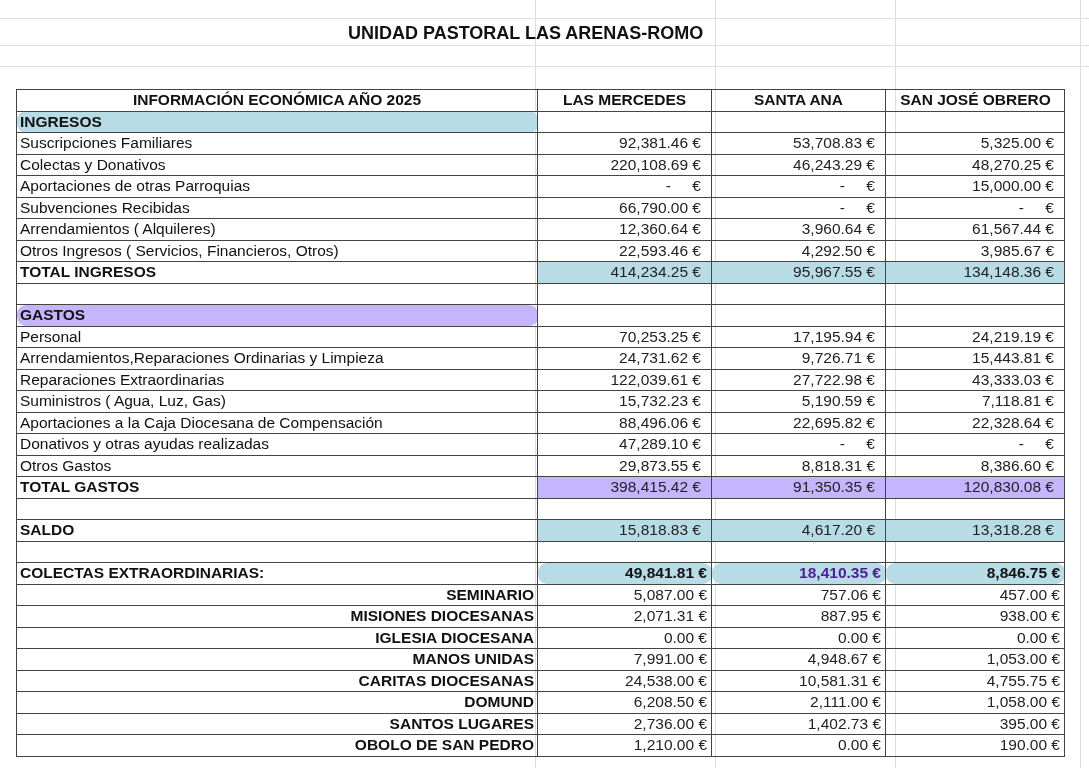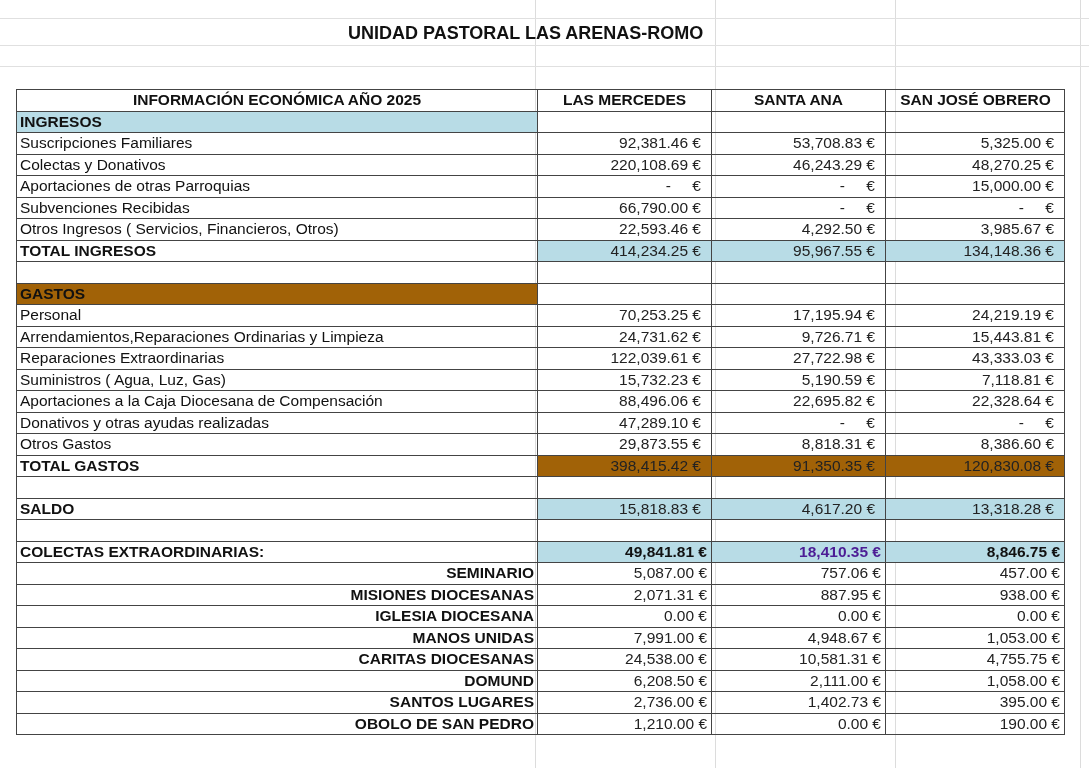--- a/index.html
+++ b/index.html
@@ -9,23 +9,23 @@
   .title{position:absolute;left:0;width:1089px;top:20px;height:26px;text-align:center;font-weight:bold;font-size:18px;line-height:26px;padding-left:0;}
   .title span{position:absolute;left:348px;}
   table.sheet{position:absolute;left:16px;border-collapse:collapse;table-layout:fixed;}
   table.sheet td{height:20.5px;padding:0 3px;font-size:15.5px;line-height:20px;border:1.5px solid #444;white-space:nowrap;overflow:hidden;}
   .c0{width:521px;}
   .c1{width:174px;}
   .c2{width:174px;}
   .c3{width:179px;}
   .num{text-align:right;padding-right:10px !important;color:#222;}
   .hdr td{font-weight:bold;font-size:17px;text-align:center;height:22px;}
-  .bold{font-weight:bold;}
+  .bold{font-weight:bold;border-radius:9px;}
   .blue{background:#b8dce6;}
-  .peach{background:#a16207;}
+  .peach{background:#c4b5fd;}
   .right{text-align:right;}
   .blank td{border:none;height:21px;}
   .big td{font-size:17.5px;}
 </style>
 </head>
 <body>
 
 <div class="grid-v" style="left:535px"></div>
 <div class="grid-v" style="left:715px"></div>
 <div class="grid-v" style="left:895px"></div>
@@ -76,20 +76,26 @@
       <td class="num" style="white-space:pre">-     €</td>
       <td class="num">15,000.00 €</td>
     </tr>
     <tr>
       <td>Subvenciones Recibidas</td>
       <td class="num">66,790.00 €</td>
       <td class="num" style="white-space:pre">-     €</td>
       <td class="num" style="white-space:pre">-     €</td>
     </tr>
     <tr>
+      <td>Arrendamientos ( Alquileres)</td>
+      <td class="num">12,360.64 €</td>
+      <td class="num">3,960.64 €</td>
+      <td class="num">61,567.44 €</td>
+    </tr>
+    <tr>
       <td>Otros Ingresos ( Servicios, Financieros, Otros)</td>
       <td class="num">22,593.46 €</td>
       <td class="num">4,292.50 €</td>
       <td class="num">3,985.67 €</td>
     </tr>
     <tr>
       <td class="bold">TOTAL INGRESOS</td>
       <td class="num blue">414,234.25 €</td>
       <td class="num blue">95,967.55 €</td>
       <td class="num blue">134,148.36 €</td>

